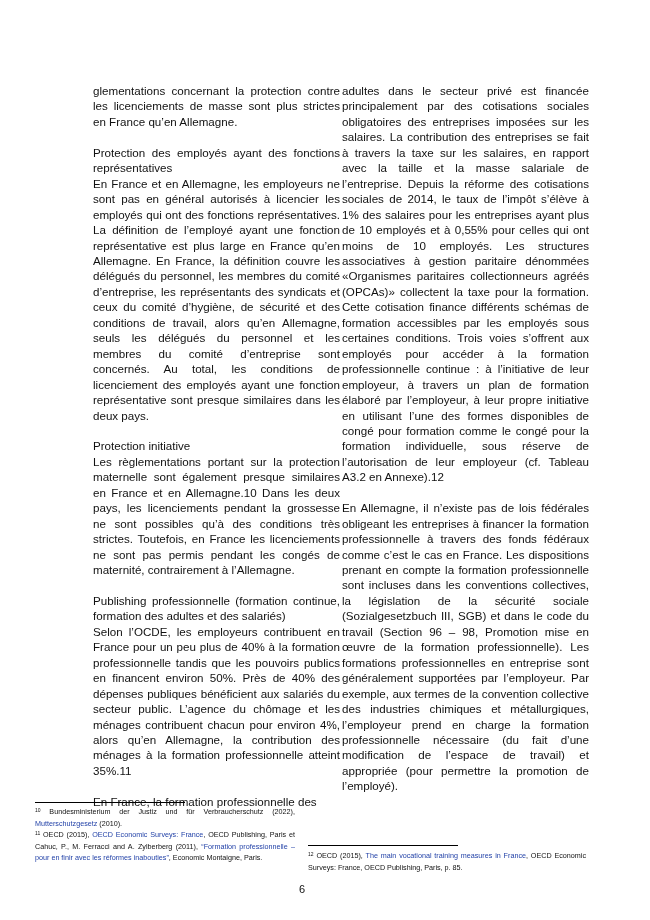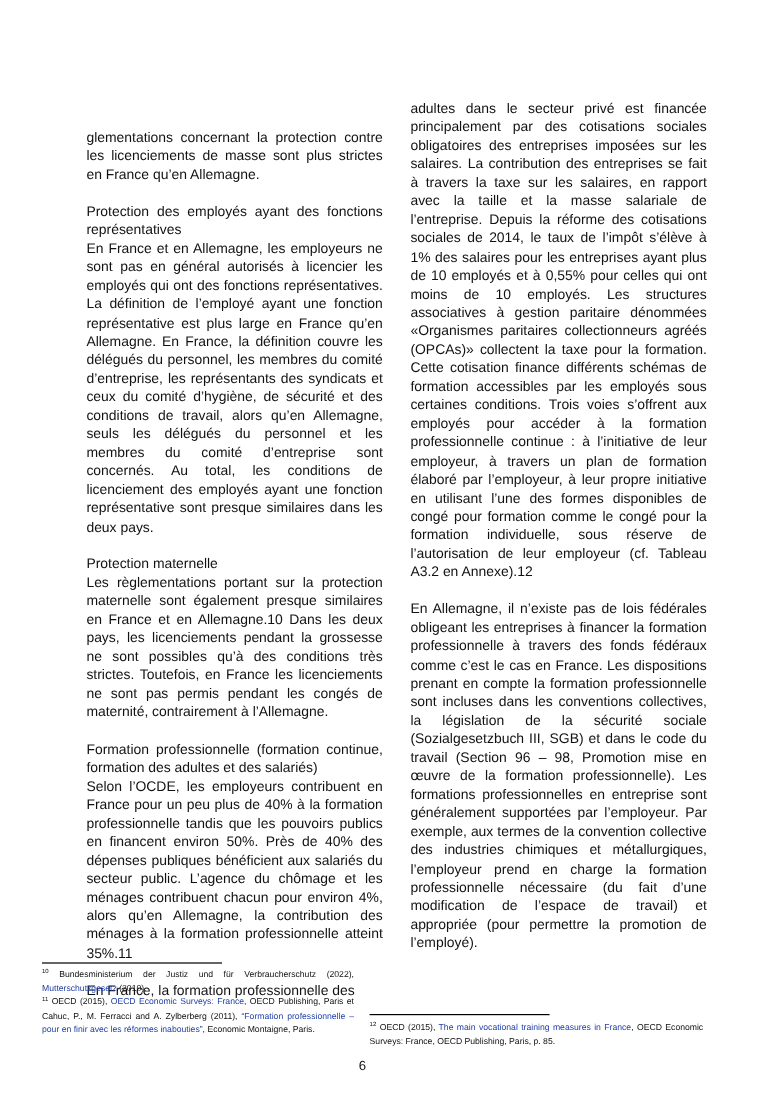--- a/index.html
+++ b/index.html
@@ -1,44 +1,44 @@
 <!DOCTYPE html>
 <html><head>
 <meta charset="utf-8">
 <style>
   html, body { margin:0; padding:0; background:#ffffff; }
   body { width:650px; height:920px; position:relative; overflow:hidden;
          font-family:"Liberation Sans", sans-serif; color:#111; }
   .col { position:absolute; top:83px; width:247px; font-size:11.6px; line-height:15.45px; }
-  .col-left { left:72px;margin-top:24px; }
+  .col-left { left:93px; }
   .col-right { left:342px; }
   .col p { margin:0 0 15.45px 0; text-align:justify; hyphens:none; }
   .col p.last { margin:0; }
   .heading { display:block; }
   .fn-rule { position:absolute; height:1px; background:#000; width:150px; }
   .fn { position:absolute; font-size:7.2px; line-height:11.5px; color:#111; text-align:justify; }
   .fn sup { font-size:5px; vertical-align:top; position:relative; top:-1px; }
   .fn a { color:#1f3fa6; }
   .page-num { position:absolute; left:299px; top:883px; font-size:11px; }
 </style>
 </head>
 <body>
 
 <div class="col col-left">
   <p><span>glementations concernant la protection contre les licenciements de masse sont plus strictes en France qu’en Allemagne.</span></p>
   <p>
     <span class="heading">Protection des employés ayant des fonctions représentatives</span>
     <span>En France et en Allemagne, les employeurs ne sont pas en général autorisés à licencier les employés qui ont des fonctions représentatives. La définition de l’employé ayant une fonction représentative est plus large en France qu’en Allemagne. En France, la définition couvre les délégués du personnel, les membres du comité d’entreprise, les représentants des syndicats et ceux du comité d’hygiène, de sécurité et des conditions de travail, alors qu’en Allemagne, seuls les délégués du personnel et les membres du comité d’entreprise sont concernés. Au total, les conditions de licenciement des employés ayant une fonction représentative sont presque similaires dans les deux pays.</span>
   </p>
   <p>
-    <span class="heading">Protection maternelle</span>
+    <span class="heading">Protection initiative</span>
     <span>Les règlementations portant sur la protection maternelle sont également presque similaires en France et en Allemagne.10 Dans les deux pays, les licenciements pendant la grossesse ne sont possibles qu’à des conditions très strictes. Toutefois, en France les licenciements ne sont pas permis pendant les congés de maternité, contrairement à l’Allemagne.</span>
   </p>
   <p>
-    <span class="heading">Formation professionnelle (formation continue, formation des adultes et des salariés)</span>
+    <span class="heading">Publishing professionnelle (formation continue, formation des adultes et des salariés)</span>
     <span>Selon l’OCDE, les employeurs contribuent en France pour un peu plus de 40% à la formation professionnelle tandis que les pouvoirs publics en financent environ 50%. Près de 40% des dépenses publiques bénéficient aux salariés du secteur public. L’agence du chômage et les ménages contribuent chacun pour environ 4%, alors qu’en Allemagne, la contribution des ménages à la formation professionnelle atteint 35%.11</span>
   </p>
   <p class="last"><span>En France, la formation professionnelle des</span></p>
 </div>
 
 <div class="col col-right">
   <p><span>adultes dans le secteur privé est financée principalement par des cotisations sociales obligatoires des entreprises imposées sur les salaires. La contribution des entreprises se fait à travers la taxe sur les salaires, en rapport avec la taille et la masse salariale de l’entreprise. Depuis la réforme des cotisations sociales de 2014, le taux de l’impôt s’élève à 1% des salaires pour les entreprises ayant plus de 10 employés et à 0,55% pour celles qui ont moins de 10 employés. Les structures associatives à gestion paritaire dénommées «Organismes paritaires collectionneurs agréés (OPCAs)» collectent la taxe pour la formation. Cette cotisation finance différents schémas de formation accessibles par les employés sous certaines conditions. Trois voies s’offrent aux employés pour accéder à la formation professionnelle continue : à l’initiative de leur employeur, à travers un plan de formation élaboré par l’employeur, à leur propre initiative en utilisant l’une des formes disponibles de congé pour formation comme le congé pour la formation individuelle, sous réserve de l’autorisation de leur employeur (cf. Tableau A3.2 en Annexe).12</span></p>
   <p><span>En Allemagne, il n’existe pas de lois fédérales obligeant les entreprises à financer la formation professionnelle à travers des fonds fédéraux comme c’est le cas en France. Les dispositions prenant en compte la formation professionnelle sont incluses dans les conventions collectives, la législation de la sécurité sociale (Sozialgesetzbuch III, SGB) et dans le code du travail (Section 96 – 98, Promotion mise en œuvre de la formation professionnelle). Les formations professionnelles en entreprise sont généralement supportées par l’employeur. Par exemple, aux termes de la convention collective des industries chimiques et métallurgiques, l’employeur prend en charge la formation professionnelle nécessaire (du fait d’une modification de l’espace de travail) et appropriée (pour permettre la promotion de l’employé).</span></p>
 </div>
 

